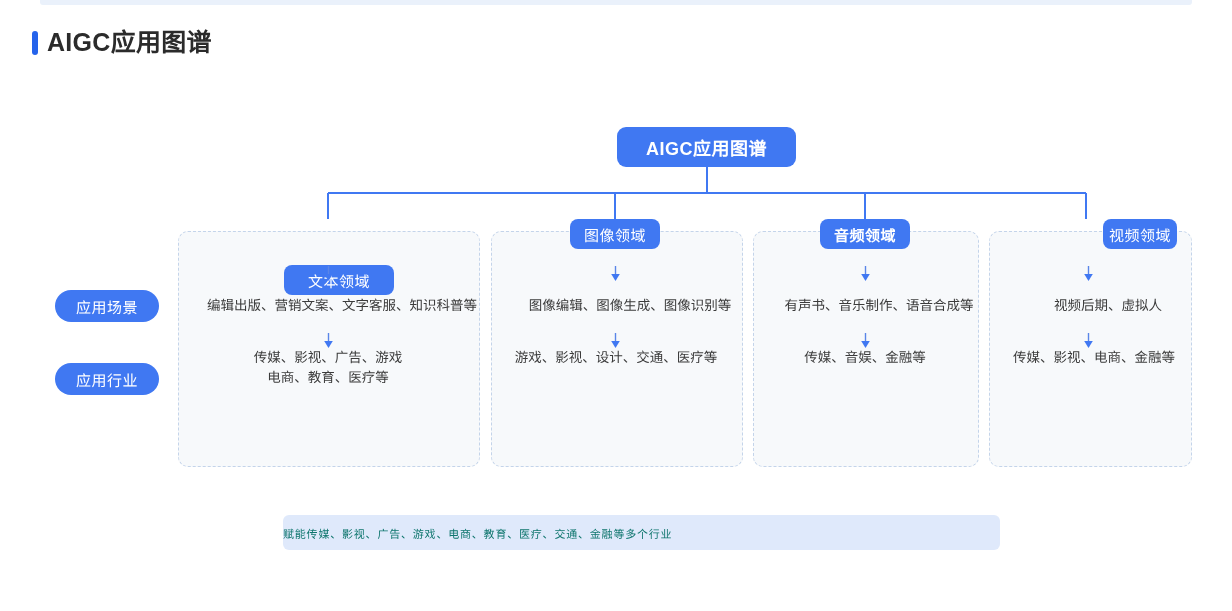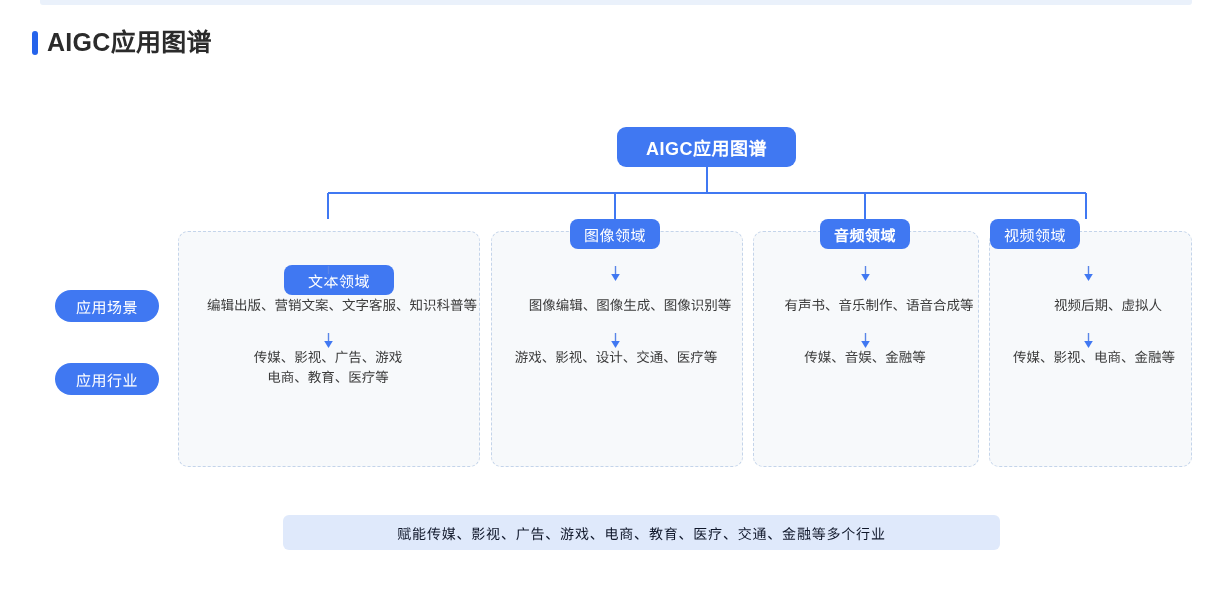--- a/index.html
+++ b/index.html
@@ -122,21 +122,21 @@
     color: #ffffff;
     font-size: 15px;
     display: flex;
     align-items: center;
     justify-content: center;
     letter-spacing: 0.5px;
   }
   .domain-pill.c0 { left: 284px; width: 110px; margin-top: 46px; }
   .domain-pill.c1 { left: 570px; width: 90px; align-items: center; }
   .domain-pill.c2 { left: 820px; width: 90px; font-weight: bold; }
-  .domain-pill.c3 { left: 990px; width: 90px; }
+  .domain-pill.c3 { left: 1103px; width: 74px; }
 
   .arrow {
     position: absolute;
     width: 14px;
     height: 18px;
     display: flex;
     align-items: center;
     justify-content: center;
   }
   .arrow svg { display: block; }
@@ -168,23 +168,22 @@
   .footer-banner {
     position: absolute;
     left: 283px;
     top: 515px;
     width: 717px;
     height: 35px;
     background: #dfe9fb;
     border-radius: 6px;
     display: flex;
     align-items: center;
-    justify-content: center;
-    color: #0f172a;
-    font-size: 14px;
+    color: #0f766e;
+    font-size: 11px;
     letter-spacing: 0.8px;
   }
 </style>
 </head>
 <body>
 
 <div id="page">
 
   <div class="top-band"></div>
 

